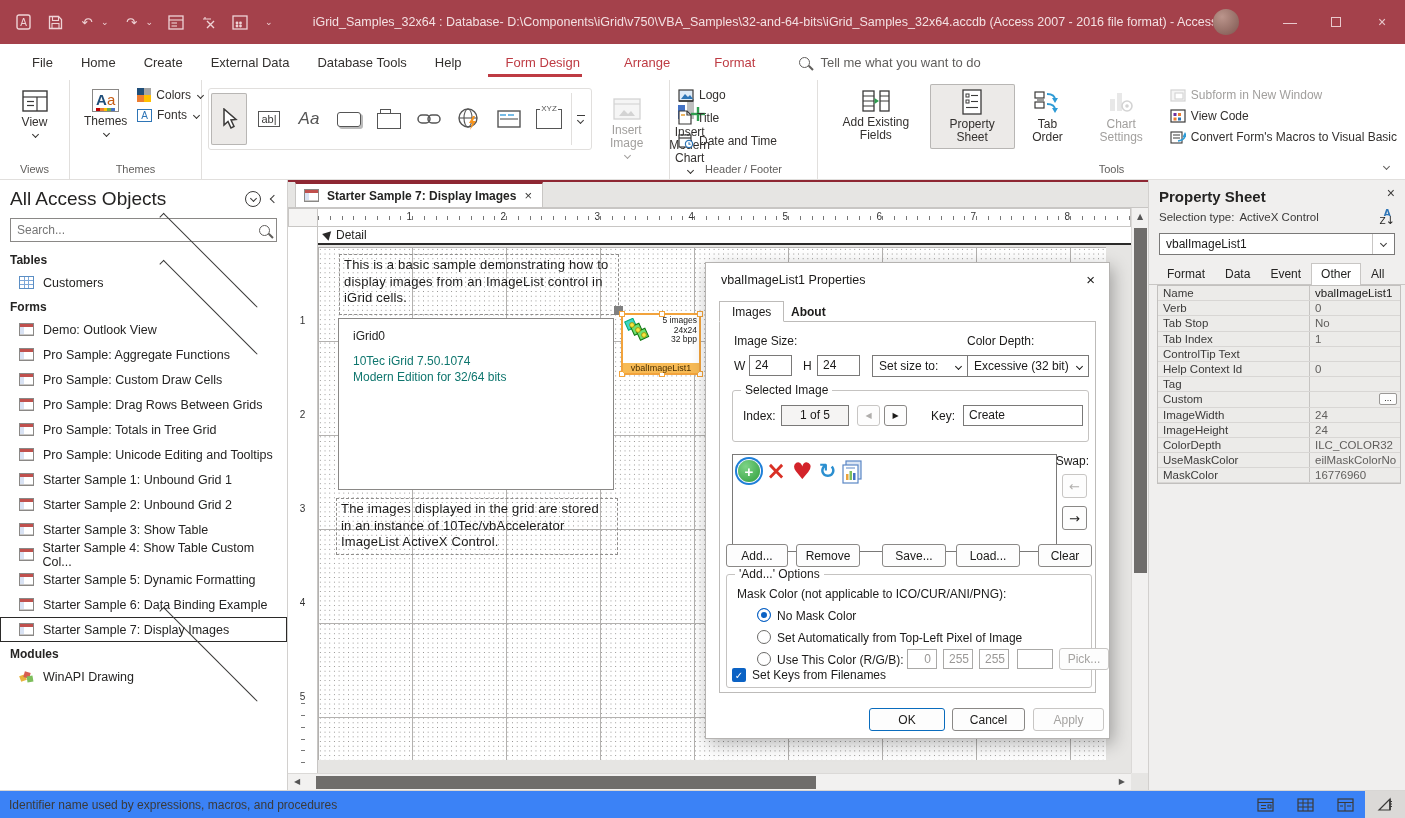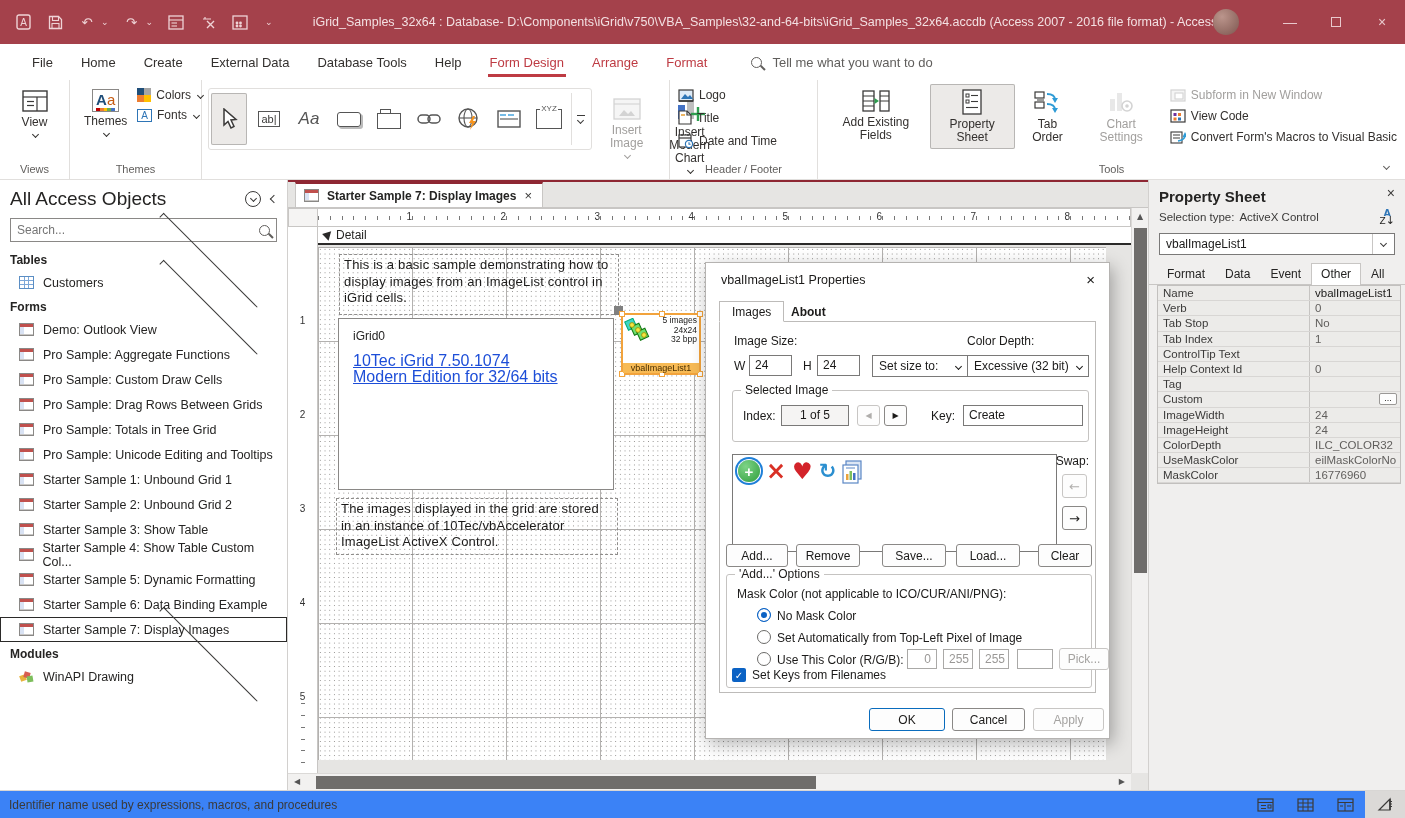--- a/index.html
+++ b/index.html
@@ -14,21 +14,21 @@
   .qat .qchev { font-size:9px; margin-left:-9px; }
   .tb-title { flex:1; text-align:center; font-size:12.5px; color:#F3E0E2; white-space:nowrap; overflow:hidden; margin-left:40px; }
   .tb-right { display:flex; align-items:center; gap:0; }
   .avatar { width:26px; height:26px; border-radius:50%; background:radial-gradient(circle at 35% 30%, #bb958c, #7d564f); margin-right:28px; }
   .winbtn { width:46px; height:44px; display:flex; align-items:center; justify-content:center; color:#E9C9CD; font-size:14px; }
   .maxbox { width:10px; height:10px; border:1.2px solid #E9C9CD; }
 
   
   .menubar { position:absolute; left:0; top:44px; width:100%; height:36px; background:#fff; display:flex; align-items:center; padding-left:18px; }
   .mtab { padding:9px 14px; font-size:13px; color:#33302e; cursor:default; position:relative; }
-  .mtab.ctx i, .mtab.active i { color:#BE3B43; }
+  .mtab.ctx i, .mtab.active i { color:#BE3B43;margin-left:16px; }
   .mtab i { font-style:normal; }
   .mtab.active::after { content:""; position:absolute; left:12px; right:12px; bottom:2px; height:3px; background:#BE3B43; }
   .tellme { display:flex; align-items:center; gap:10px; margin-left:30px; color:#605E5C; font-size:13px; }
   .mag { width:11px; height:11px; border:1.6px solid #605E5C; border-radius:50%; position:relative; display:inline-block; }
   .mag::after { content:""; position:absolute; width:6px; height:1.6px; background:#605E5C; transform:rotate(45deg); right:-5px; bottom:-2px; }
 
   
   .ribbon { position:absolute; left:0; top:80px; width:100%; height:100px; background:#fff; border-bottom:1px solid #E1DFDD; display:flex; }
   .rgroup { display:flex; flex-direction:column; border-right:1px solid #E1DFDD; padding:4px 6px 0 6px; }
   .rgroup-body { flex:1; display:flex; align-items:flex-start; }
@@ -98,21 +98,21 @@
   .detail-arrow { width:0; height:0; border-top:5px solid transparent; border-bottom:5px solid transparent; border-right:8px solid #2b2a29; transform:rotate(15deg); }
   .grid { position:absolute; left:0; top:20px; width:788px; height:513px;
       background-image:
         repeating-linear-gradient(to right, #B3B1AF 0 1px, transparent 1px 94px),
         repeating-linear-gradient(to bottom, #B3B1AF 0 1px, transparent 1px 94px),
         radial-gradient(circle, #8f8d8b 0.6px, transparent 0.9px);
       background-color:#fff; background-size:auto, auto, 4.7px 4.7px; }
   .dz-label { position:absolute; border:1px dashed #8f8d8b; font-size:13px; color:#1b1a19; line-height:16.5px; padding:2px 4px; letter-spacing:.2px; }
   .igrid-box { position:absolute; left:20px; top:71px; width:276px; height:172px; background:#fff; border:1px solid #8a8886; padding:10px 0 0 14px; }
   .igrid-box .gname { font-size:12px; color:#252423; margin-bottom:10px; }
-  .igrid-box .gline { font-size:16px; color:#1d4ed8; line-height:16px;text-decoration:underline; }
+  .igrid-box .gline { font-size:12px; color:#0f766e; line-height:16px; }
   .imglist-ctl { position:absolute; left:303px; top:66px; width:80px; height:62px; border:2px solid #F2A33C; background:#fff; }
   .imglist-ctl .mv { position:absolute; left:-9px; top:-9px; width:9px; height:9px; background:#808080; }
   .imglist-ctl .hdl { position:absolute; width:6px; height:6px; background:#fff; border:1px solid #F2A33C; }
   .il-body { position:absolute; inset:0; padding:1px 2px; }
   .il-text { position:absolute; right:2px; top:1px; text-align:right; font-size:8.5px; line-height:9.5px; color:#1b1a19; }
   .il-name { position:absolute; left:0; right:0; bottom:0; background:#F7BA55; font-size:9px; text-align:center; color:#4a3000; }
   .il-icons { position:absolute; left:1px; top:3px; }
   .vscroll { position:absolute; right:0; top:26px; bottom:17px; width:17px; background:#F2F1F0; border-left:1px solid #DBD9D7; display:flex; flex-direction:column; align-items:center; }
   .vscroll .arr { height:16px; display:flex; align-items:center; font-size:8px; color:#555; }
   .vthumb { position:absolute; top:20px; left:2px; width:13px; height:345px; background:#6f6d6b; }

